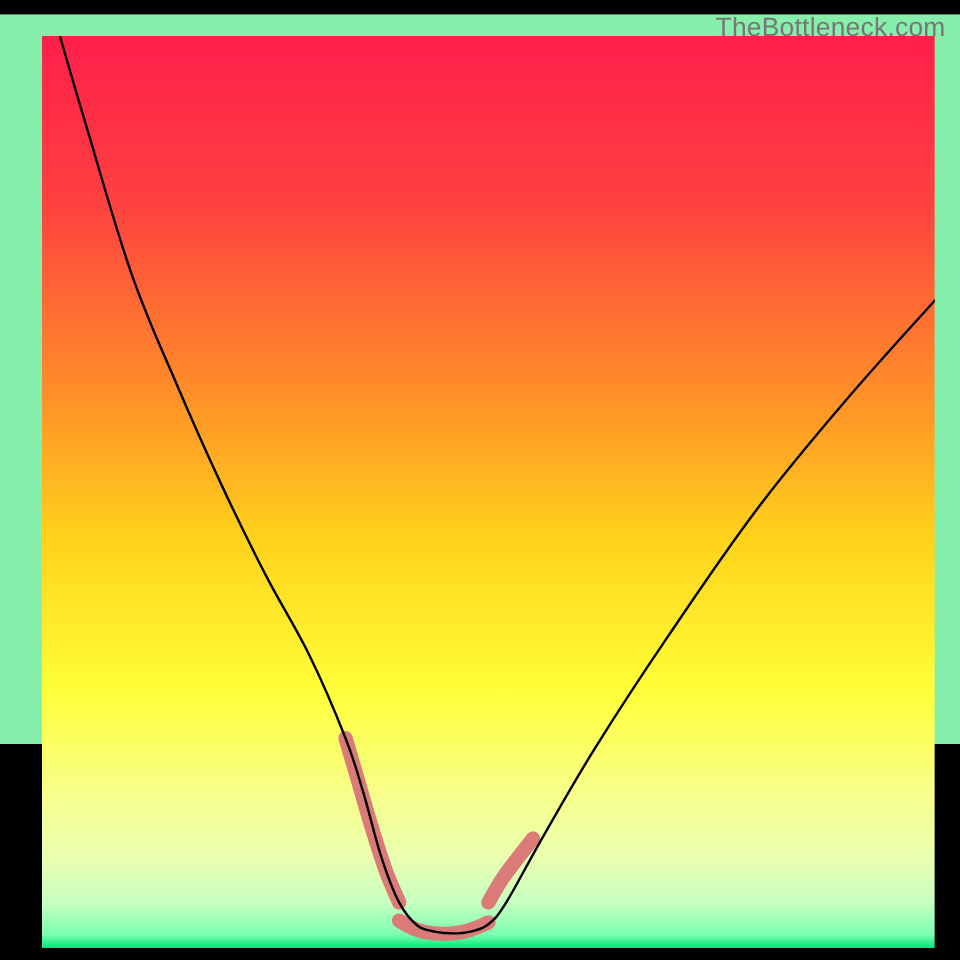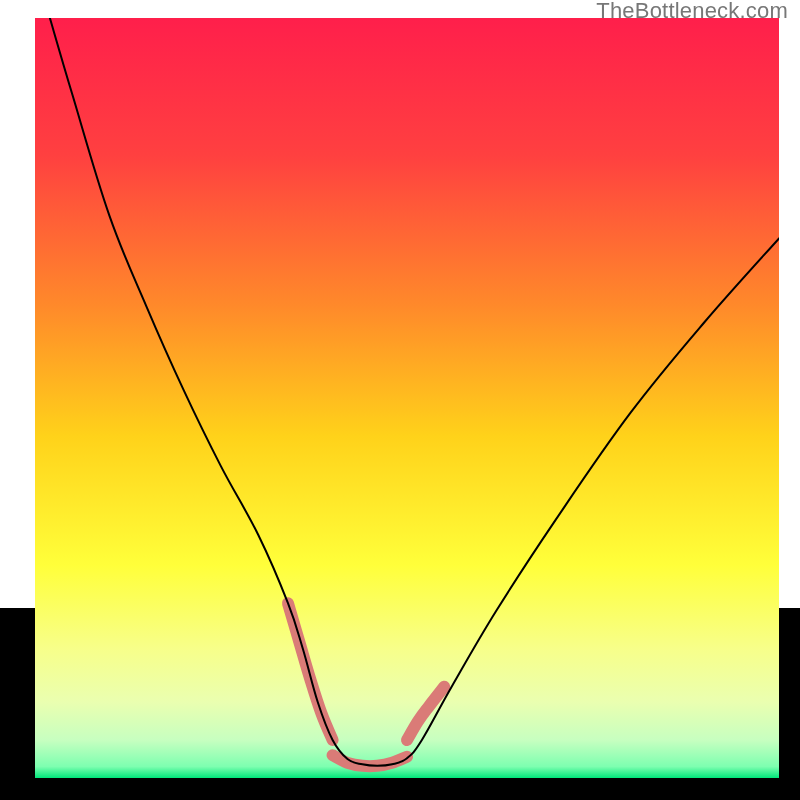--- a/index.html
+++ b/index.html
@@ -7,24 +7,24 @@
     padding: 0;
     width: 800px;
     height: 800px;
     background: #000;
     overflow: hidden;
     font-family: Arial, Helvetica, sans-serif;
   }
   .frame {
     position: absolute;
     left: 0;
-    top: 0;
+    top: 12px;
     width: 800px;
     height: 608px;
-    background: #ffffff;
+    background: #86efac;
   }
   .plot-area {
     position: absolute;
     left: 35px;
     top: 18px;
     width: 744px;
     height: 760px;
   }
   .watermark {
     position: absolute;

